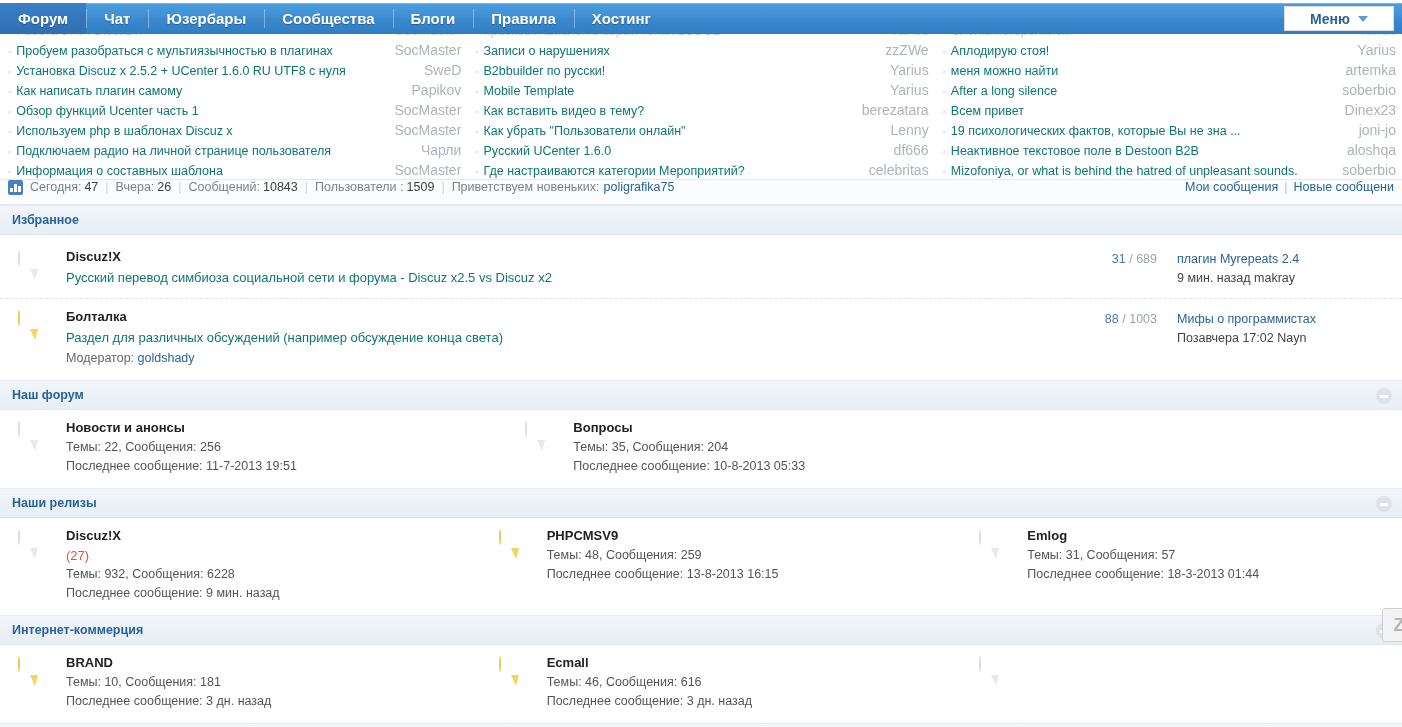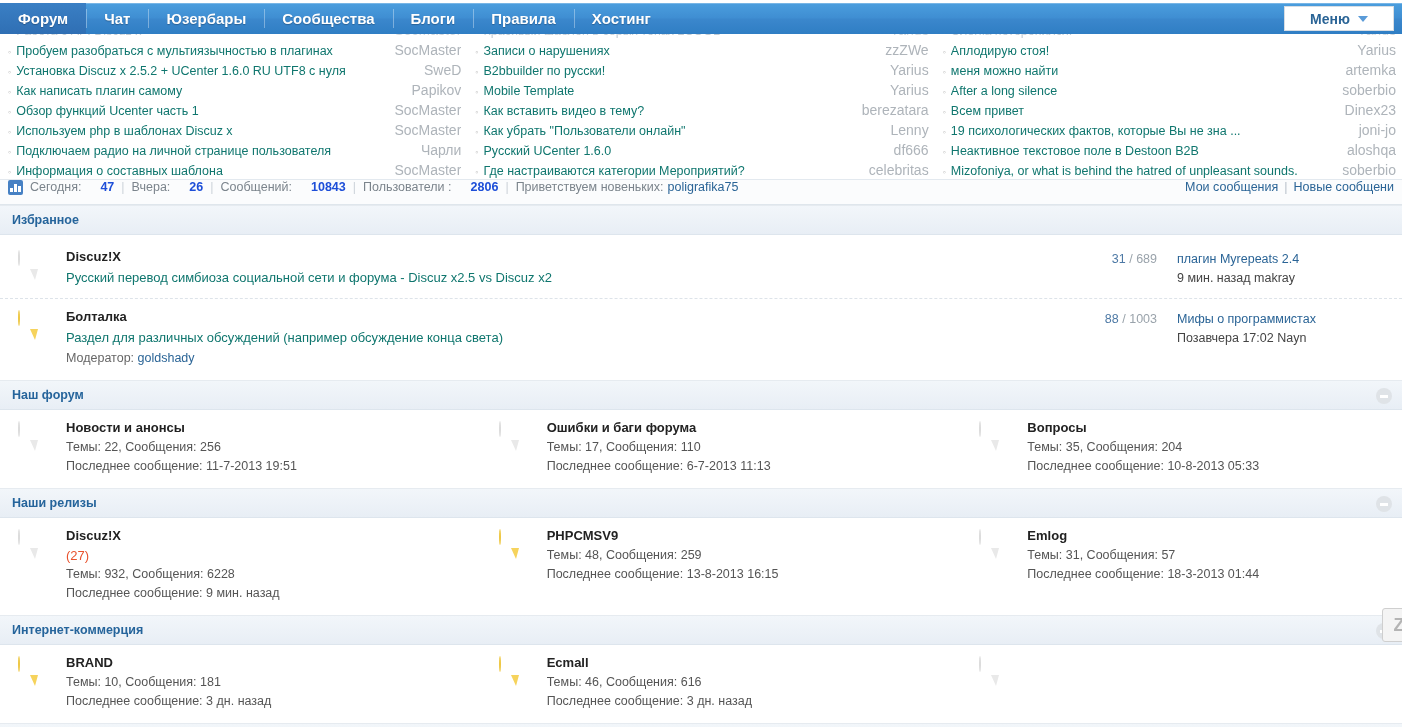--- a/index.html
+++ b/index.html
@@ -90,21 +90,21 @@
   .chart-icon {
     width: 15px; height: 15px; background: #4781c4; border-radius: 2px;
     display: inline-flex; align-items: flex-end; justify-content: center;
     gap: 1.5px; padding: 3px 2px 3px 2px; margin-right: 7px; flex: 0 0 auto;
   }
   .chart-icon i { display: block; width: 2.5px; background: #fff; }
   .chart-icon i:nth-child(1) { height: 4px; }
   .chart-icon i:nth-child(2) { height: 8px; }
   .chart-icon i:nth-child(3) { height: 6px; }
   .statsbar .lbl { color: #7b848c; }
-  .statsbar .num { color: #1d4ed8; font-weight: bold; margin-left: 19px; }
+  .statsbar .num { color: #404040; font-weight: normal; margin-left: 3px; }
   .statsbar .sep { color: #cdd4da; margin: 0 7px; }
   .statsbar .newuser { color: #2a6496; margin-left: 4px; cursor: pointer; }
   .statsbar .right {
     margin-left: auto; display: flex; align-items: center;
     color: #2a6496;
   }
   .statsbar .right span { cursor: pointer; }
   .statsbar .right .sep2 { color: #b9c3cb; margin: 0 6px; cursor: default; }
 
   
@@ -371,21 +371,21 @@
     <span class="lbl">Сегодня:</span>
     <span class="num">47</span>
     <span class="sep">|</span>
     <span class="lbl">Вчера:</span>
     <span class="num">26</span>
     <span class="sep">|</span>
     <span class="lbl">Сообщений:</span>
     <span class="num">10843</span>
     <span class="sep">|</span>
     <span class="lbl">Пользователи :</span>
-    <span class="num">2806</span>
+    <span class="num">1509</span>
     <span class="sep">|</span>
     <span class="lbl">Приветствуем новеньких:</span>
     <span class="newuser">poligrafika75</span>
     <span class="right">
       <span>Мои сообщения</span>
       <span class="sep2">|</span>
       <span>Новые сообщени</span>
     </span>
   </div>
 
@@ -437,28 +437,20 @@
               <span class="bubble"><span class="b-main"></span><span class="b-tail"></span></span>
               <div class="gm">
                 <div class="gname">Новости и анонсы</div>
                 <div class="gstat">Темы: 22, Сообщения: 256</div>
                 <div class="gstat">Последнее сообщение: 11-7-2013 19:51</div>
               </div>
             </div>
             <div class="gcell">
               <span class="bubble"><span class="b-main"></span><span class="b-tail"></span></span>
               <div class="gm">
-                <div class="gname">Ошибки и баги форума</div>
-                <div class="gstat">Темы: 17, Сообщения: 110</div>
-                <div class="gstat">Последнее сообщение: 6-7-2013 11:13</div>
-              </div>
-            </div>
-            <div class="gcell">
-              <span class="bubble"><span class="b-main"></span><span class="b-tail"></span></span>
-              <div class="gm">
                 <div class="gname">Вопросы</div>
                 <div class="gstat">Темы: 35, Сообщения: 204</div>
                 <div class="gstat">Последнее сообщение: 10-8-2013 05:33</div>
               </div>
             </div>
           </div>
         </div>
         <div class="block">
           <div class="blockhead">
             <span>Наши релизы</span>

